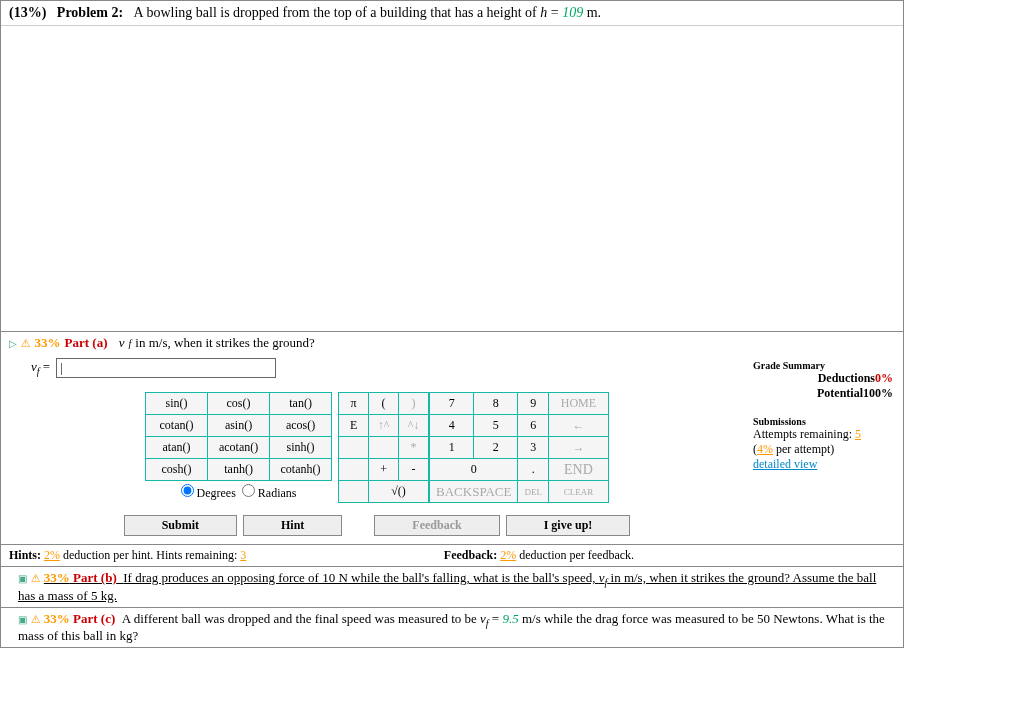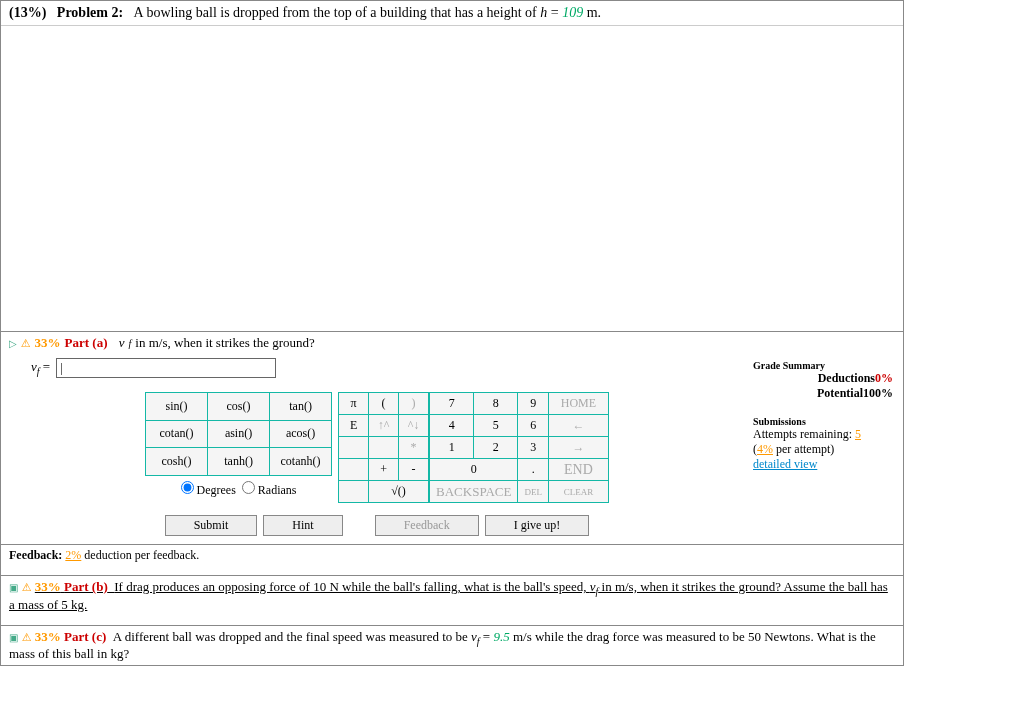--- a/index.html
+++ b/index.html
@@ -18,31 +18,31 @@
 .pad-area { flex: 1; display: flex; justify-content: center; padding: 6px 0 8px 0; }
 .pad-wrap { display: flex; gap: 0; }
 table.keypad { border-collapse: collapse; }
 table.keypad td { border: 1px solid #14b8a6; text-align: center; font-size: 12px; height: 22px; background: #f5f5f5; cursor: pointer; padding: 0 6px; }
 table.funcs td { width: 62px; }
 table.nums td { width: 30px; }
 .disabled-key { color: #aaa; background: #eee; }
 .radio-row td { border: none !important; background: #fff !important; }
 .radio-row label { font-size: 12px; }
 .submit-row { display: flex; justify-content: center; gap: 6px; padding: 4px 0 8px 0; }
-.btn { font-family: "Times New Roman", serif; font-size: 12px; padding: 2px 28px; background: #eee; border: 1px solid #888; cursor: pointer; }
+.btn { font-family: "Times New Roman", serif; font-size: 12px; padding: 2px 37px; background: #eee; border: 1px solid #888; cursor: pointer; font-weight: bold; }
 .btn.dis { color: #999; }
 .grade-box { width: 150px; padding: 6px 10px 6px 0; font-size: 12px; }
 .grade-box h4 { font-size: 10px; font-weight: bold; }
 .grade-row { display: flex; justify-content: flex-end; font-weight: bold; }
 .red { color: #c00; }
 .bluelink { color: #08c; text-decoration: underline; cursor: pointer; }
 .orangelink { color: #f90; text-decoration: underline; }
 .hints-bar { border-top: 1px solid #888; padding: 3px 8px; display: flex; font-size: 12px; }
 .hints-bar .left { flex: 1; }
-.part-b, .part-c { border-top: 1px solid #888; padding: 3px 8px; font-size: 13px; margin-top: 9px; }
+.part-b, .part-c { border-top: 1px solid #888; padding: 3px 17px; font-size: 13px; }
 .collapse-icon { color: #4a8; font-size: 10px; }
 .underline-link { text-decoration: underline; cursor: pointer; }
 .italic { font-style: italic; }
 .sub { vertical-align: sub; font-size: 10px; }
 .greenval { color: #0a6; font-style: italic; }
 </style>
 </head>
 <body>
 
 <div class="container">
@@ -76,20 +76,25 @@
               <tbody>
                   <tr>
                     <td>sin()</td>
                     <td>cos()</td>
                     <td>tan()</td>
                   </tr>
               <tr>
                     <td>cotan()</td>
                     <td>asin()</td>
                     <td>acos()</td>
+                  </tr>
+              <tr>
+                    <td>atan()</td>
+                    <td>acotan()</td>
+                    <td>sinh()</td>
                   </tr>
               <tr>
                     <td>cosh()</td>
                     <td>tanh()</td>
                     <td>cotanh()</td>
                   </tr>
               <tr class="radio-row">
                     <td colspan="3" style="text-align:center;">
                 <label><input type="radio" name="ang" checked="" style=""> <span>Degrees</span></label>
                 &nbsp;<label><input type="radio" name="ang" style=""> <span>Radians</span></label>
@@ -184,20 +189,23 @@
         <br>
         <h4>Submissions</h4>
         <div><span>Attempts remaining: </span><span class="orangelink">5</span></div>
         <div><span>(</span><span class="orangelink">4%</span><span> per attempt)</span></div>
         <div class="bluelink">detailed view</div>
       </div>
     </div>
   </div>
 
   <div class="hints-bar">
+    <div class="left">
+      <b>Hints: </b><span class="orangelink">2%</span><span> deduction per hint. Hints remaining: </span><span class="orangelink">3</span>
+    </div>
     <div>
       <b>Feedback: </b><span class="orangelink">2%</span><span> deduction per feedback.</span>
     </div>
     <div style="flex:0.6"></div>
   </div>
 
   <div class="part-b">
     <span class="collapse-icon">▣</span>
     <span class="warn-icon">⚠</span>
     <span class="underline-link">

